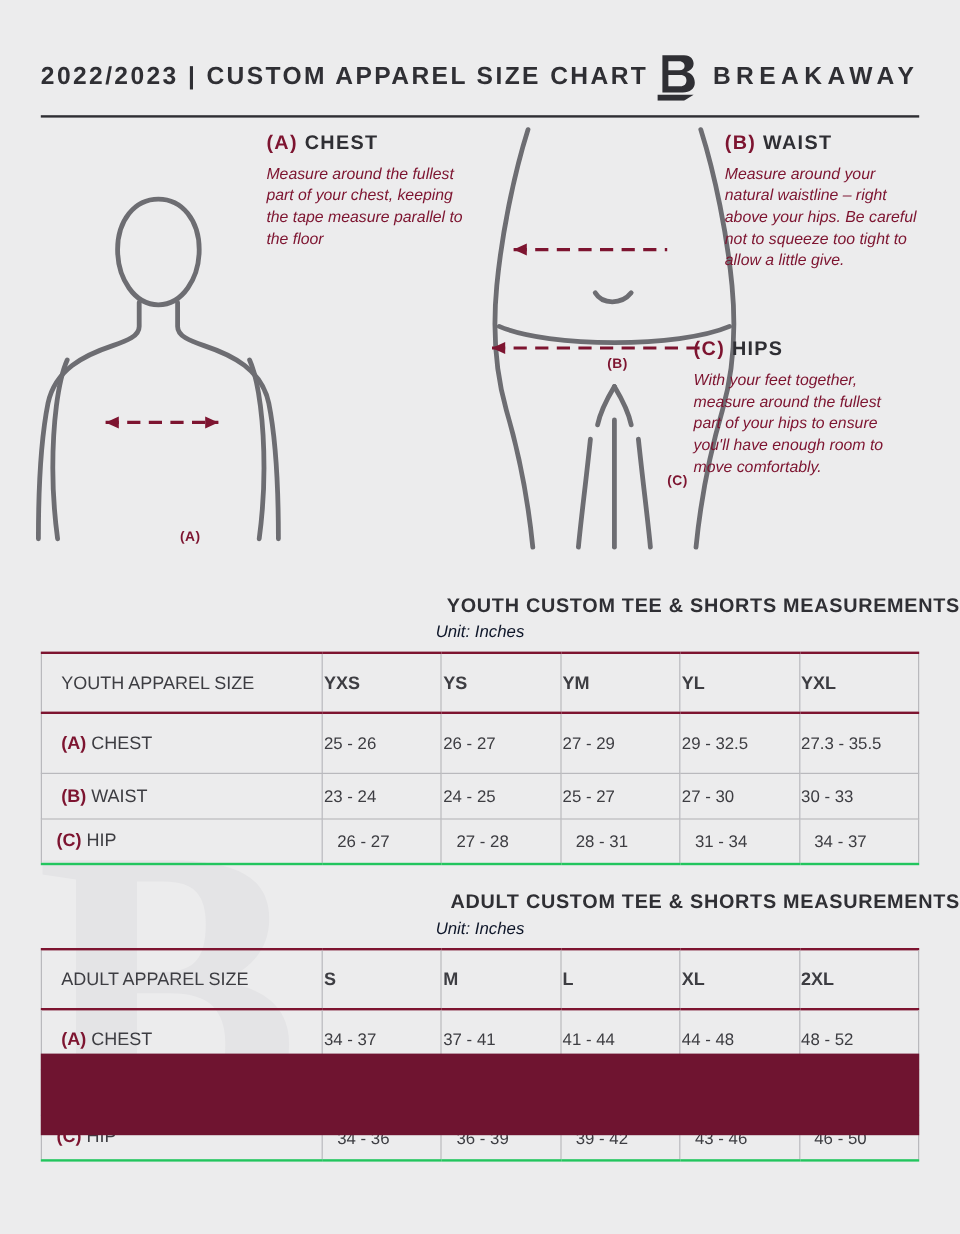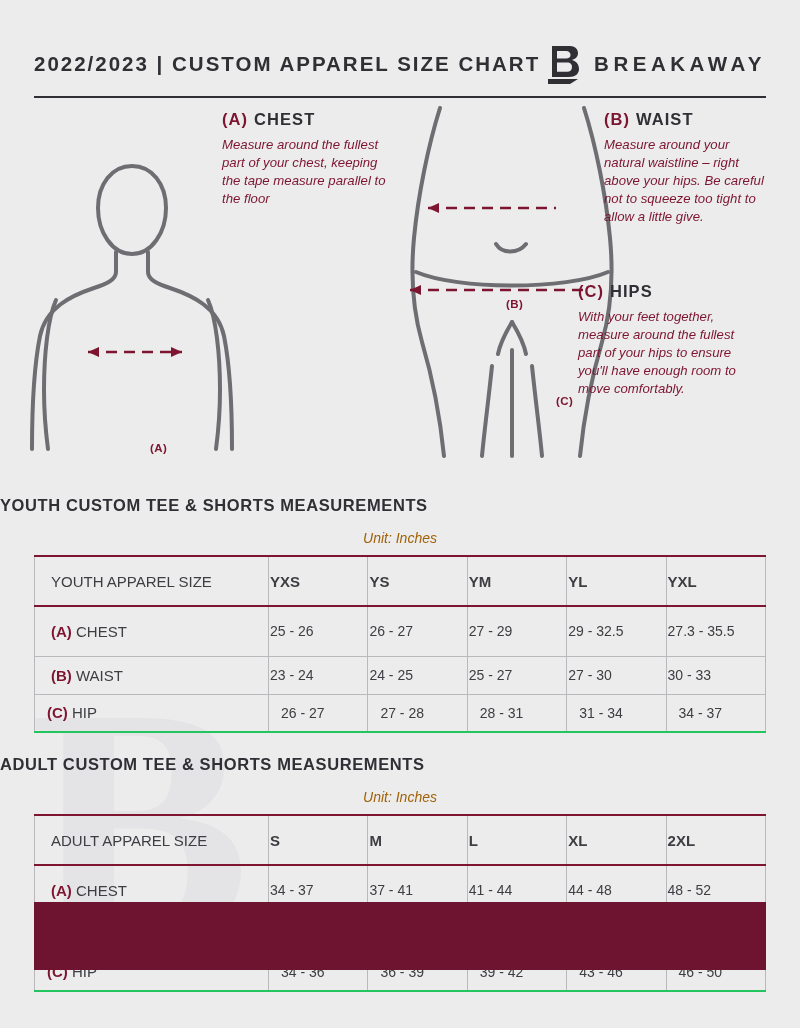--- a/index.html
+++ b/index.html
@@ -96,33 +96,33 @@
   .meas-label {
     position: absolute;
     font-size: 11.5px;
     font-weight: bold;
     color: #7d1430;
     letter-spacing: .4px;
   }
 
   
   .section-title {
-    text-align: left;
+    text-align: right;
     font-size: 16.5px;
     font-weight: bold;
     letter-spacing: .6px;
     color: #2f2f34;
     margin: 0;
   }
   .section-unit {
     text-align: center;
     font-size: 14px;
     font-style: italic;
-    color: #a16207;
-    margin: 15px 0 9px 0;
+    color: #0f172a;
+    margin: 3px 0 9px 0;
   }
   table {
     width: 732px;
     margin: 0 34px;
     border-collapse: collapse;
     table-layout: fixed;
   }
   table td, table th {
     border: 1px solid #b9b9bd;
     text-align: left;

